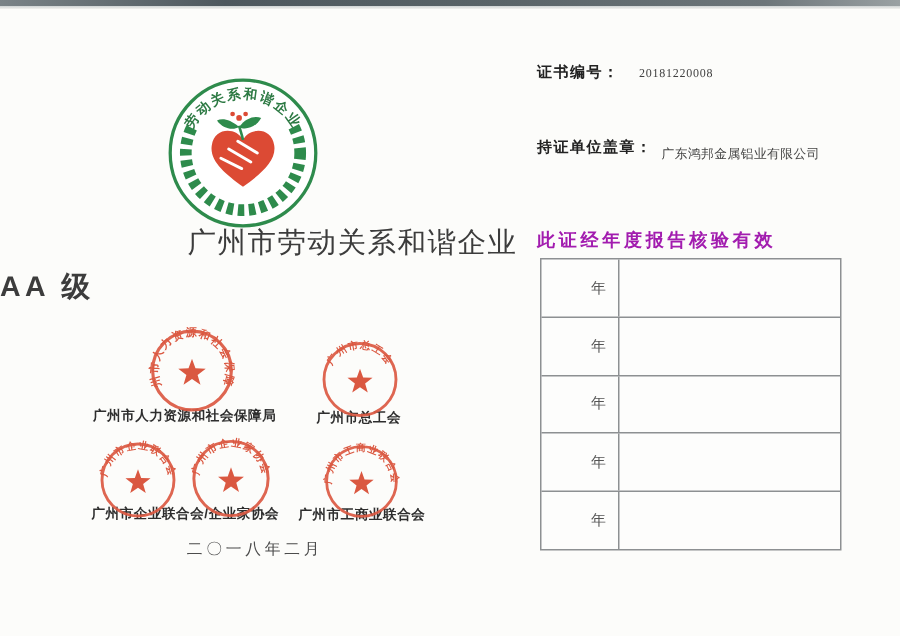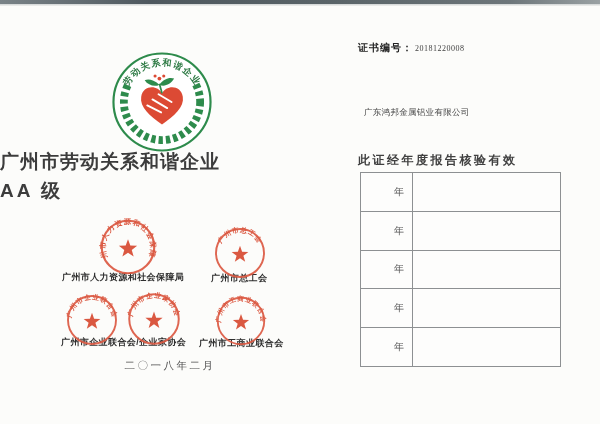--- a/index.html
+++ b/index.html
@@ -11,22 +11,22 @@
   
   .scan-edge{
     position:absolute;left:0;top:0;width:600px;height:4px;
     background:linear-gradient(to right,#7a8387,#4e585e 25%,#5a6468 55%,#6d767a 85%,#9aa1a3);
   }
   .scan-edge2{position:absolute;left:0;top:4px;width:600px;height:2px;background:linear-gradient(#cfd3d4,#f2f2ef);}
 
   
   .emblem{position:absolute;left:110px;top:50px;width:104px;height:100px;}
   .title1{
-    position:absolute;left:0;top:149px;width:345px;text-align:left;
-    font-size:19px;font-weight:700;color:#3c3c3c;letter-spacing:1px;white-space:nowrap;
+    position:absolute;left:0;top:149px;width:345px;text-align:right;
+    font-size:19px;font-weight:400;color:#3c3c3c;letter-spacing:1px;white-space:nowrap;
   }
   .title2{
     position:absolute;left:0;top:178px;width:345px;text-align:left;
     font-size:19px;font-weight:700;color:#3c3c3c;letter-spacing:3px;
   }
   .seal{position:absolute;z-index:2;opacity:.92;}
   .seal svg{width:100%;height:100%;display:block;}
   .seal-ring{fill:none;stroke:#dc5a43;stroke-width:2.4;}
   .seal-star{fill:#d84b32;}
   .seal-text{font-family:"Liberation Sans",sans-serif;font-size:8.4px;font-weight:700;fill:#d84b32;letter-spacing:1.2px;}
@@ -45,31 +45,31 @@
   .cap4{left:199px;top:337px;}
   .issue-date{
     position:absolute;left:170px;top:359px;transform:translateX(-50%);
     font-size:10.5px;color:#4c4c4c;letter-spacing:2.5px;white-space:nowrap;text-align:right;
   }
 
   
   .field-label{font-size:10px;font-weight:700;color:#222;letter-spacing:1px;white-space:nowrap;}
   .cert-no-row{position:absolute;left:358px;top:41px;display:flex;align-items:flex-start;}
   .cert-no-value{
-    margin-left:2px;margin-top:3px;
+    margin-left:13px;margin-top:3px;
     font-family:"Liberation Serif",serif;font-size:8px;color:#3f3f3f;letter-spacing:.5px;
   }
   .holder-row{position:absolute;left:358px;top:91px;display:flex;align-items:flex-start;}
   .holder-value{
-    margin-left:6px;margin-top:16px;
+    margin-left:6px;margin-top:6px;
     font-family:"Liberation Serif",serif;font-size:8.5px;color:#454545;letter-spacing:.3px;white-space:nowrap;
   }
   .verify-note{
     position:absolute;left:358px;top:152px;
-    font-size:12px;font-weight:700;color:#404040;letter-spacing:2.5px;white-space:nowrap;
+    font-size:12px;font-weight:700;color:#a21caf;letter-spacing:2.5px;white-space:nowrap;
   }
   .year-table{
     position:absolute;left:360px;top:172px;width:199px;height:193px;
     border:1px solid #8d9092;display:flex;flex-direction:column;background:#fdfdfc;
   }
   .trow{flex:1;display:flex;}
   .trow + .trow{border-top:1px solid #8d9092;}
   .tcell-year{
     width:52px;border-right:1px solid #8d9092;
     display:flex;align-items:center;justify-content:flex-end;
@@ -176,20 +176,21 @@
 <div class="seal-caption cap4">广州市工商业联合会</div>
 
 <div class="issue-date">二〇一八年二月</div>
 
 <div class="cert-no-row">
   <span class="field-label">证书编号：</span>
   <span class="cert-no-value">20181220008</span>
 </div>
 
 <div class="holder-row">
+  <span class="field-label">持证单位盖章：</span>
   <span class="holder-value">广东鸿邦金属铝业有限公司</span>
 </div>
 
 <div class="verify-note">此证经年度报告核验有效</div>
 
 <div class="year-table">
   <div class="trow">
     <div class="tcell-year">年</div>
     <div class="tcell-blank"></div>
   </div>

